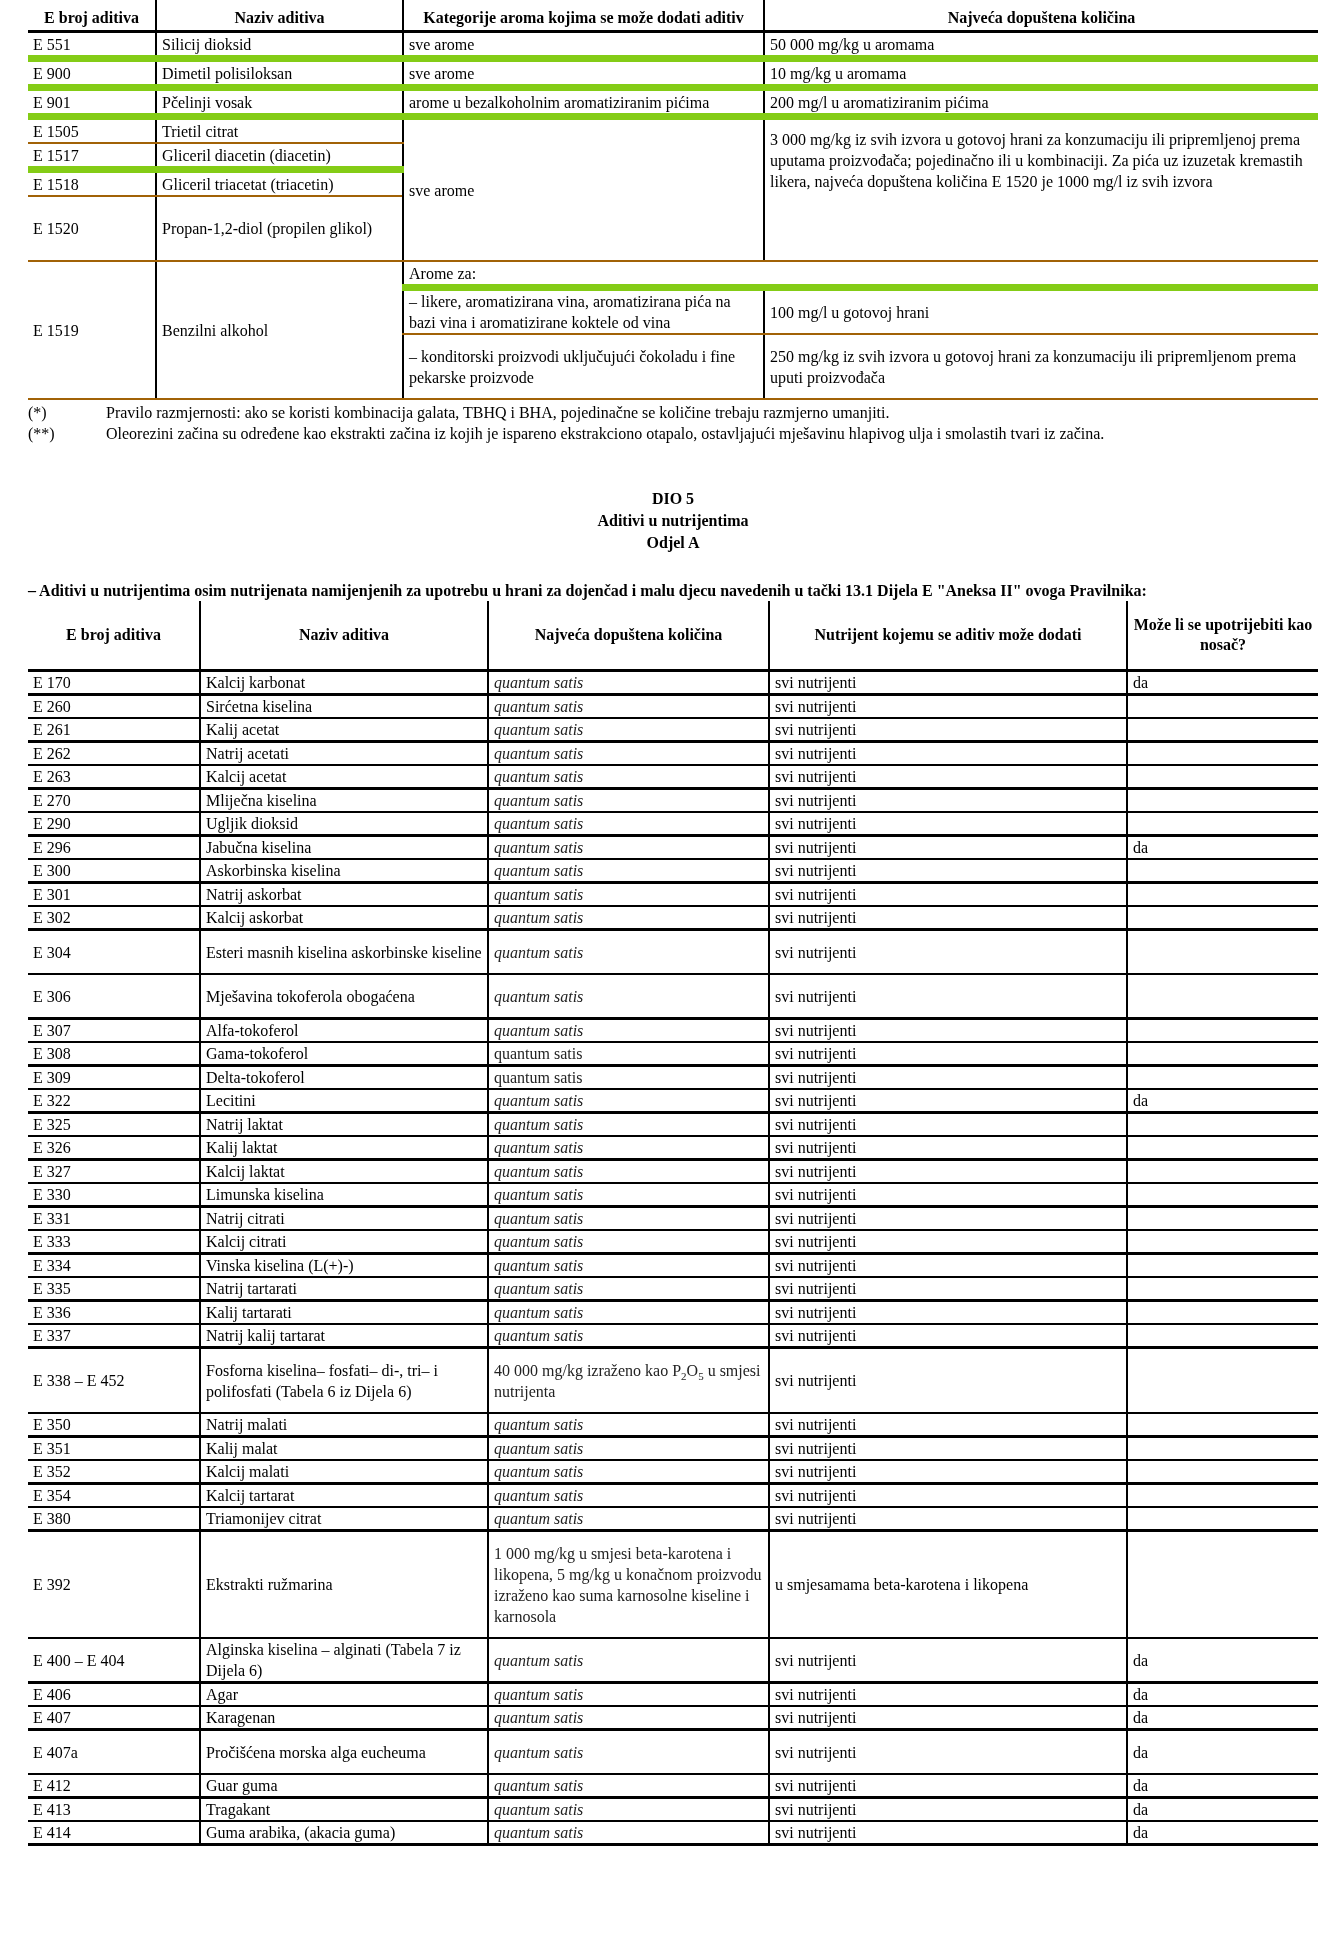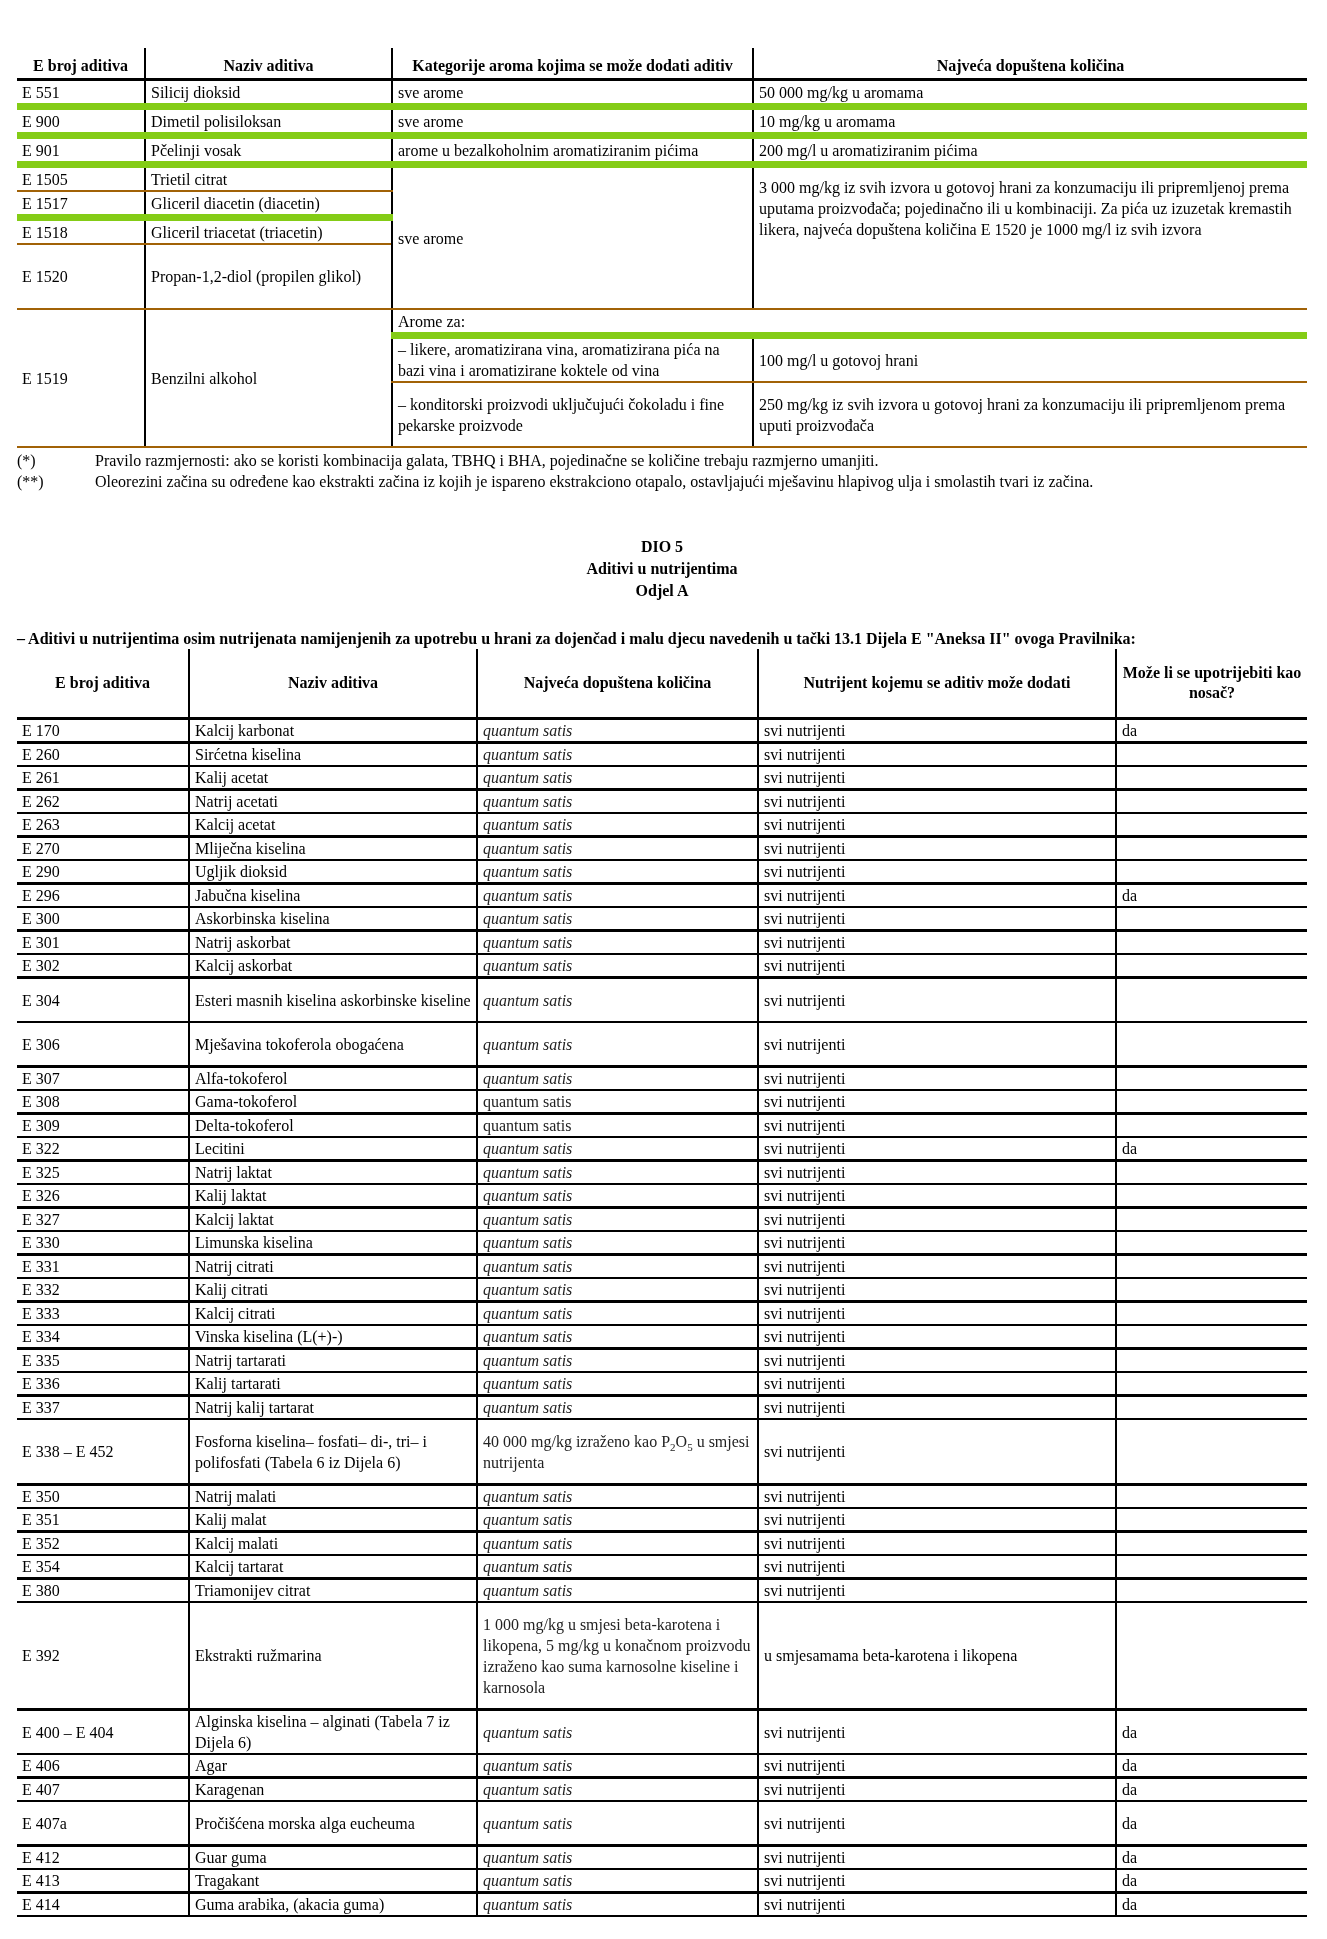--- a/index.html
+++ b/index.html
@@ -1,21 +1,21 @@
 <!DOCTYPE html>
 <html><head>
 <meta charset="utf-8">
 <style>
   html, body { margin: 0; padding: 0; background: #ffffff; }
   body {
     width: 1327px; height: 1939px; overflow: hidden;
     font-family: "Liberation Serif", "DejaVu Serif", serif;
     font-size: 16px; color: #000; position: relative;
   }
-  .page { position: absolute; left: 17px; top: 0; width: 1290px; margin-top: 48px; }
+  .page { position: absolute; left: 28px; top: 0; width: 1290px; }
   table { border-collapse: collapse; table-layout: fixed; width: 100%; }
   td, th { padding: 0 5px; vertical-align: middle; line-height: 21px; font-weight: normal; }
   th { font-weight: bold; text-align: center; }
   .t1 { width: 1290px; }
   .t1 th { border-bottom: 3px solid #000; height: 26px; padding-top: 4px; }
   .t1 td { height: 22px; }
   .bl { border-left: 2px solid #000; }
   .bb { border-bottom: 7px solid #84cc16; }
   .bbt { border-bottom: 2px solid #a16207; }
   .t1 td.tall { height: 63px; }
@@ -292,27 +292,20 @@
           <td class="bl"></td>
         </tr>
         <tr>
           <td>E 331</td>
           <td class="bl">Natrij citrati</td>
           <td class="bl qs">quantum satis</td>
           <td class="bl">svi nutrijenti</td>
           <td class="bl"></td>
         </tr>
         <tr>
-          <td>E 332</td>
-          <td class="bl">Kalij citrati</td>
-          <td class="bl qs">quantum satis</td>
-          <td class="bl">svi nutrijenti</td>
-          <td class="bl"></td>
-        </tr>
-        <tr>
           <td>E 333</td>
           <td class="bl">Kalcij citrati</td>
           <td class="bl qs">quantum satis</td>
           <td class="bl">svi nutrijenti</td>
           <td class="bl"></td>
         </tr>
         <tr>
           <td>E 334</td>
           <td class="bl">Vinska kiselina (L(+)-)</td>
           <td class="bl qs">quantum satis</td>

